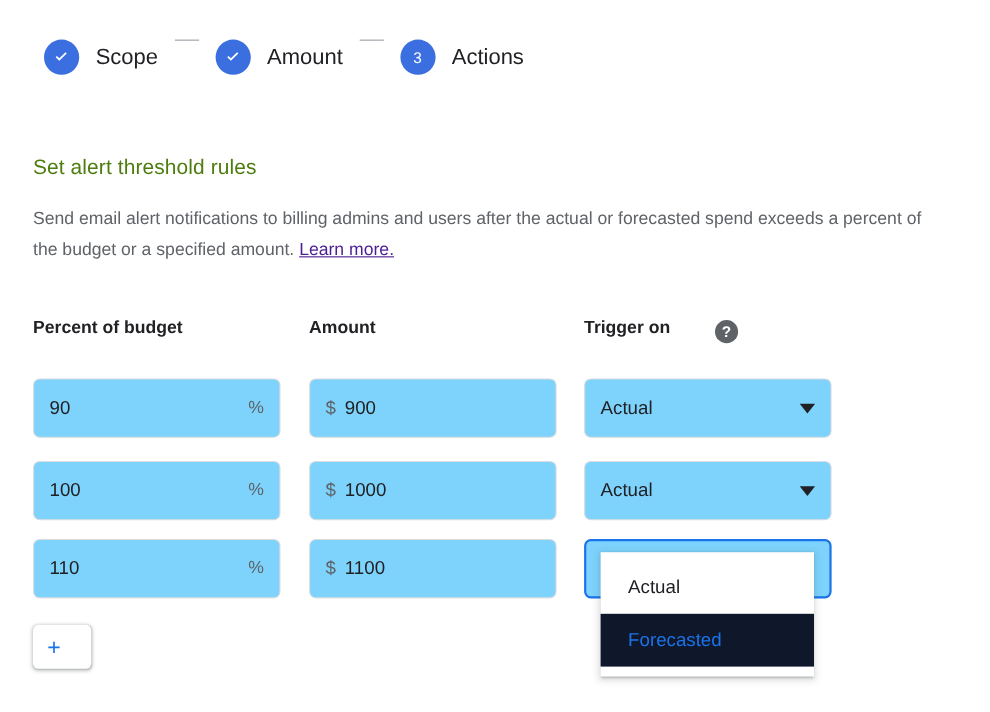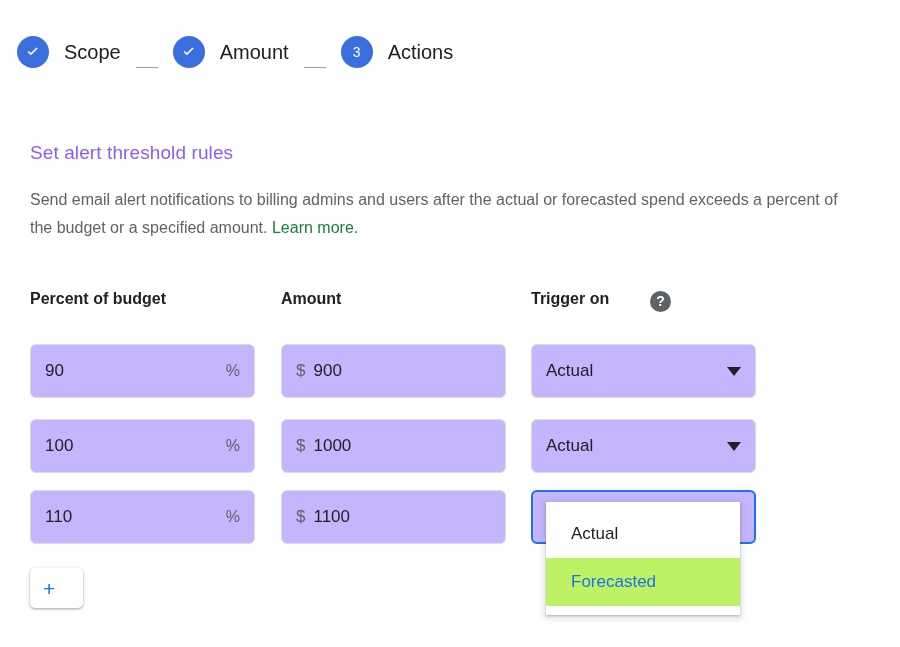--- a/index.html
+++ b/index.html
@@ -12,24 +12,24 @@
     height: 647px;
     font-family: "Liberation Sans", sans-serif;
     color: #202124;
     overflow: hidden;
     position: relative;
   }
 
   
   .stepper {
     position: absolute;
-    left: 17px;
+    left: 40px;
     top: 36px;
     display: flex;
-    align-items: flex-end;
+    align-items: flex-start;
   }
   .step {
     display: flex;
     align-items: center;
   }
   .step-circle {
     width: 32px;
     height: 32px;
     border-radius: 50%;
     background: #3b6fe0;
@@ -55,34 +55,35 @@
     margin: 0 15px;
     flex: none;
   }
 
   
   .section-title {
     position: absolute;
     left: 30px;
     top: 142px;
     font-size: 19px;
-    color: #8b5cf6;
+    color: #4d7c0f;
     letter-spacing: .1px;
   }
   .section-desc {
     position: absolute;
     left: 30px;
     top: 186px;
     width: 810px;
     font-size: 16px;
     line-height: 28px;
     color: #5f6368;
   }
   .learn-more {
-    color: #15803d;
+    color: #4c1d95;
+    text-decoration: underline;
     cursor: pointer;
   }
 
   
   .col-headers {
     position: absolute;
     left: 0;
     top: 290px;
     width: 888px;
     height: 26px;
@@ -118,21 +119,21 @@
   .row0 { top: 344px; }
   .row1 { top: 419px; }
   .row2 { top: 490px; padding-left: 12px; }
 
   .field {
     position: absolute;
     box-sizing: border-box;
     height: 54px;
     border: 1px solid #dadce0;
     border-radius: 6px;
-    background: #c4b5fd;
+    background: #7dd3fc;
     display: flex;
     align-items: center;
     padding: 0 14px;
   }
   .field.percent { left: 30px; width: 225px; }
   .field.amount  { left: 281px; width: 225px; }
   .field.trigger { left: 531px; width: 225px; cursor: pointer; }
 
   .field.focused {
     border: 2px solid #1a73e8;
@@ -206,21 +207,21 @@
     height: 48px;
     display: flex;
     align-items: center;
     padding-left: 25px;
     font-size: 17px;
     color: #202124;
     cursor: pointer;
     box-sizing: border-box;
   }
   .dd-option.selected {
-    background: #bef264;
+    background: #0f172a;
     color: #1a73e8;
   }
 </style>
 </head>
 <body>
 
 <div class="stepper">
 
   <div class="step">
     <div class="step-circle">

